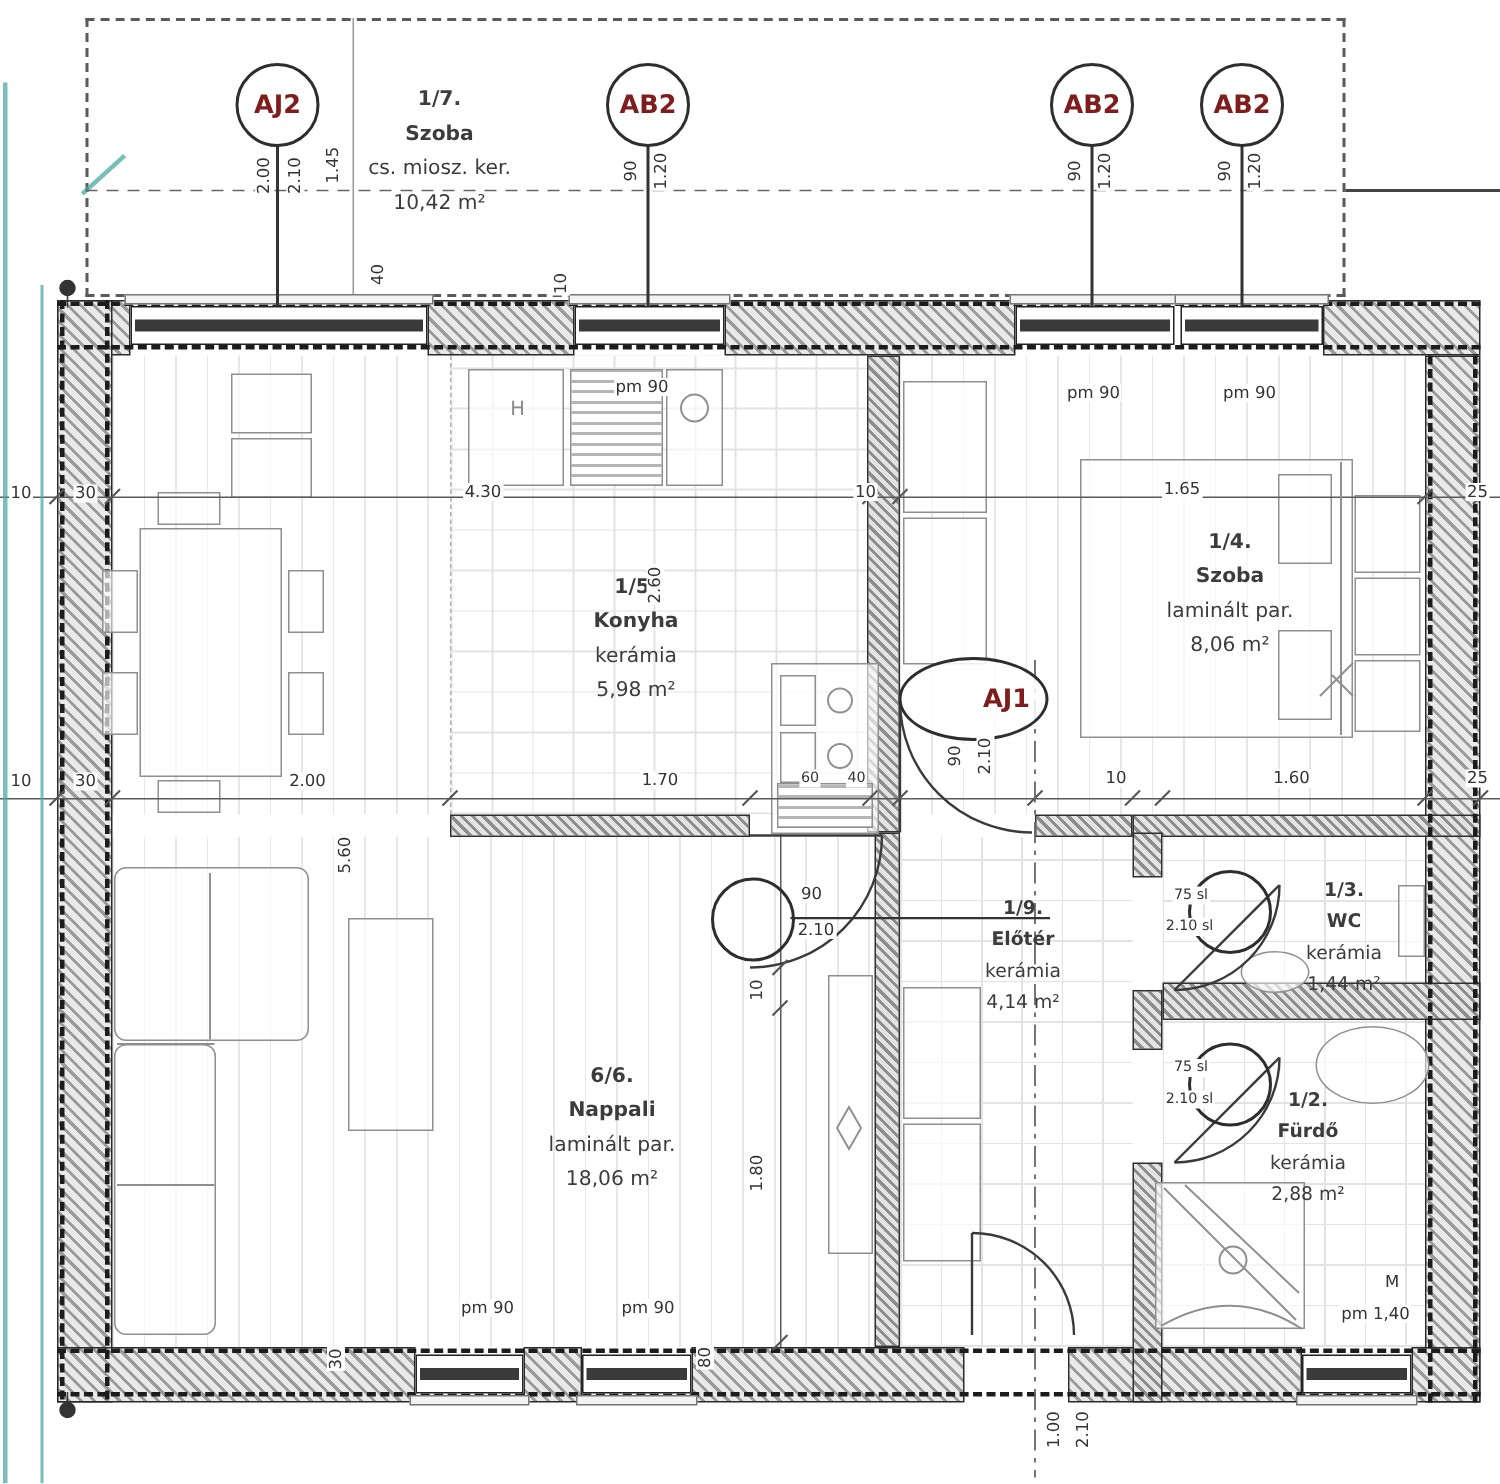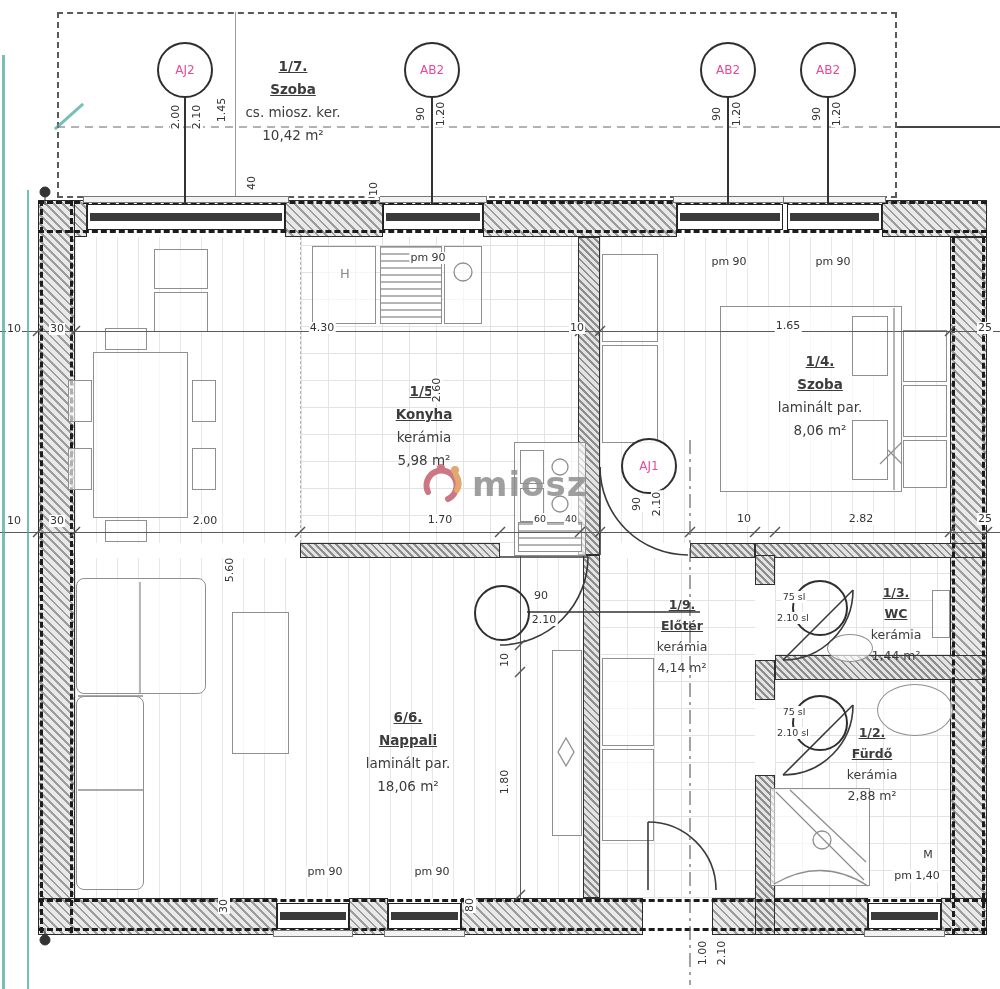--- a/index.html
+++ b/index.html
@@ -37,25 +37,25 @@
   .thinline-v{width:0;border-left:1px solid #9a9a9a;}
   
   .dim{position:absolute;transform:translate(-50%,-50%);font-size:11px;line-height:12px;
        background:#fff;padding:0 1px;color:#333;white-space:nowrap;z-index:40;}
   .dim.rot{transform:translate(-50%,-50%) rotate(-90deg);}
   .dim.tiny{font-size:9.5px;}
   .fixl{position:absolute;transform:translate(-50%,-50%);font-size:13px;color:#8a8a8a;z-index:22;}
   .room-label{position:absolute;transform:translateX(-50%);text-align:center;color:#3c3c3c;
        font-size:13.5px;line-height:23px;z-index:30;white-space:nowrap;}
   .room-label.small{font-size:12.5px;line-height:21px;}
-  .room-label .b{font-weight:bold;display:block;text-decoration:underline;}
+  .room-label .b{font-weight:bold;display:block;}
   .room-label .n{display:block;}
   .tag{position:absolute;width:52px;height:52px;border:2.2px solid #2e2e2e;border-radius:50%;
        transform:translate(-50%,-50%);display:flex;align-items:center;justify-content:center;
-       font-weight:normal;font-size:12px;color:#ec4899;z-index:35;background:rgba(255,255,255,0.85);}
+       font-weight:bold;font-size:17px;color:#7f1d1d;z-index:35;background:rgba(255,255,255,0.85);}
   .tag.plain{background:transparent;}
   .stem{position:absolute;width:2px;background:#333;z-index:6;}
   .teal{position:absolute;background:#4aaaa0;opacity:0.75;z-index:3;}
   
   #watermark{position:absolute;left:420px;top:462px;display:flex;align-items:center;gap:8px;
        z-index:60;opacity:0.85;}
   #watermark .wm-text{font-size:34px;font-weight:bold;color:#8f8f8f;letter-spacing:1px;}
   svg.layer{position:absolute;left:0;top:0;z-index:20;}
   #overlay-labels{position:absolute;left:0;top:0;width:1000px;height:989px;z-index:40;pointer-events:none;}
 </style>
@@ -270,21 +270,21 @@
       <span class="dim rot" style="left: 437px; top: 390px;">2.60</span>
       <span class="dim" style="left: 14px; top: 521px;">10</span>
       <span class="dim" style="left: 57px; top: 521px;">30</span>
       <span class="dim" style="left: 205px; top: 521px;">2.00</span>
       <span class="dim" style="left: 440px; top: 520px;">1.70</span>
       <span class="dim tiny" style="left: 540px; top: 519px;">60</span>
       <span class="dim tiny" style="left: 571px; top: 519px;">40</span>
       <span class="dim rot" style="left: 637px; top: 504px;">90</span>
       <span class="dim rot" style="left: 657px; top: 504px;">2.10</span>
       <span class="dim" style="left: 744px; top: 519px;">10</span>
-      <span class="dim" style="left: 861px; top: 519px;">2.82</span>
+      <span class="dim" style="left: 861px; top: 519px;">1.60</span>
       <span class="dim" style="left: 985px; top: 519px;">25</span>
       <span class="dim rot" style="left: 230px; top: 570px;">5.60</span>
       <span class="dim rot" style="left: 505px; top: 660px;">10</span>
       <span class="dim rot" style="left: 505px; top: 782px;">1.80</span>
       <span class="dim" style="left: 541px; top: 596px;">90</span>
       <span class="dim" style="left: 544px; top: 620px;">2.10</span>
       <span class="dim tiny" style="left: 794px; top: 597px;">75 sl</span>
       <span class="dim tiny" style="left: 793px; top: 618px;">2.10 sl</span>
       <span class="dim tiny" style="left: 794px; top: 712px;">75 sl</span>
       <span class="dim tiny" style="left: 793px; top: 733px;">2.10 sl</span>
@@ -298,21 +298,21 @@
       <span class="dim rot" style="left: 722px; top: 953px;">2.10</span>
       <span class="fixl" style="left: 345px; top: 273px;">H</span>
       <div class="stem" style="left: 184px; top: 96px; height: 108px;"></div>
       <div class="tag" style="left: 185px; top: 70px;">AJ2</div>
       <div class="stem" style="left: 431px; top: 96px; height: 108px;"></div>
       <div class="tag" style="left: 432px; top: 70px;">AB2</div>
       <div class="stem" style="left: 727px; top: 96px; height: 108px;"></div>
       <div class="tag" style="left: 728px; top: 70px;">AB2</div>
       <div class="stem" style="left: 827px; top: 96px; height: 108px;"></div>
       <div class="tag" style="left: 828px; top: 70px;">AB2</div>
-      <div class="tag" style="left: 649px; top: 466px;">AJ1</div>
+      <div class="tag" style="left: 649px; top: 466px; padding-left: 44px;">AJ1</div>
       <div class="tag plain" style="left: 502px; top: 613px;"></div>
       <div class="tag plain" style="left: 820px; top: 608px;"></div>
       <div class="tag plain" style="left: 820px; top: 723px;"></div>
       <div class="room-label" style="left: 293px; top: 55px;">
         <span class="b">1/7.</span>
         <span class="b">Szoba</span>
         <span class="n">cs. miosz. ker.</span>
         <span class="n">10,42 m²</span>
       </div>
       <div class="room-label" style="left: 424px; top: 380px;">
@@ -346,23 +346,14 @@
         <span class="n">1,44 m²</span>
       </div>
       <div class="room-label small" style="left: 872px; top: 722px;">
         <span class="b">1/2.</span>
         <span class="b">Fürdő</span>
         <span class="n">kerámia</span>
         <span class="n">2,88 m²</span>
       </div>
     </div>
 
-  <div id="watermark">
-    <svg width="44" height="44" viewBox="0 0 44 44">
-      <path d="M 8 30 A 15 15 0 1 1 28 37" fill="none" stroke="#c4606e" stroke-width="6" stroke-linecap="round"></path>
-      <path d="M 36 13 A 15 15 0 0 1 37 28" fill="none" stroke="#de9a58" stroke-width="6" stroke-linecap="round"></path>
-      <circle cx="21" cy="6" r="4" fill="#c4606e"></circle>
-      <circle cx="35" cy="8" r="4" fill="#de9a58"></circle>
-    </svg>
-    <span class="wm-text">miosz</span>
-  </div>
 
 </div>
 
 </body></html>

